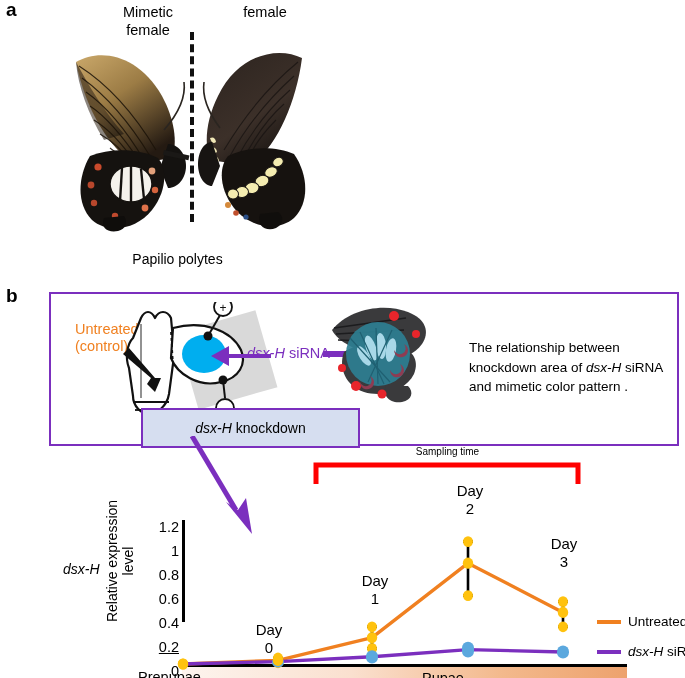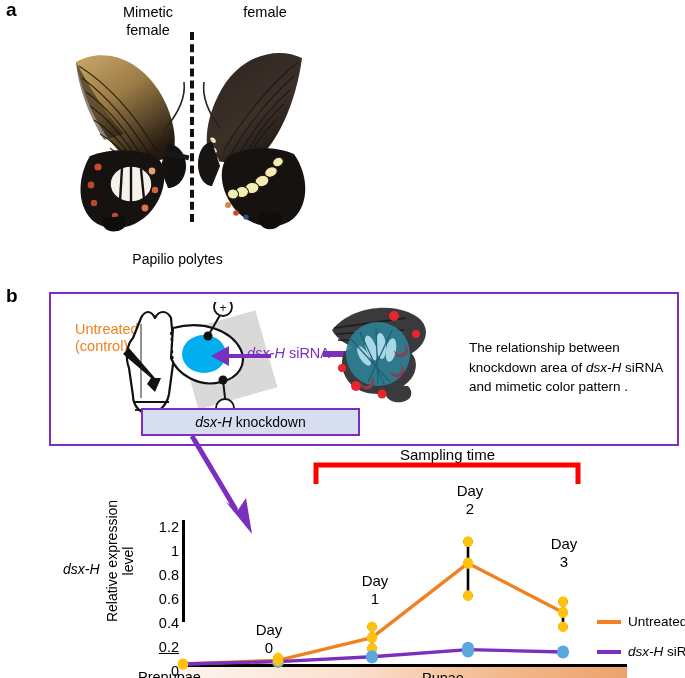--- a/index.html
+++ b/index.html
@@ -31,37 +31,37 @@
   #panel-b{position:absolute;left:0;top:282px;width:685px;height:396px;}
   #b-box{
     position:absolute;left:49px;top:10px;width:630px;height:154px;
     border:2.5px solid #7B2FBE;box-sizing:border-box;background:#fff;
   }
   #untreated-label{
     position:absolute;left:24px;top:27px;width:90px;
     font-size:14.5px;color:#F08020;line-height:1.2;
   }
   #knockdown-box{
-    position:absolute;left:141px;top:126px;width:219px;height:28px;
+    position:absolute;left:141px;top:126px;width:219px;height:40px;
     background:#D6DEF0;border:2.5px solid #7B2FBE;box-sizing:border-box;
     display:flex;align-items:center;justify-content:center;
     font-size:14px;
   }
   #knockdown-box i{font-style:italic;}
   #sirna-label{
     position:absolute;left:196px;top:51px;font-size:14.5px;color:#7B2FBE;
     white-space:nowrap;
   }
   #relationship-text{
     position:absolute;left:418px;top:44px;width:230px;
     font-size:13.5px;line-height:1.45;
   }
   #sampling-time-label{
     position:absolute;left:360px;top:164px;width:175px;text-align:center;
-    font-size:15px;
+    font-size:10px;
   }
   
   #chart{position:absolute;left:0;top:182px;width:685px;height:214px;}
   #y-axis-title{
     position:absolute;left:-2px;top:16px;width:150px;
     transform:rotate(-90deg);transform-origin:left top;
     font-size:14px;text-align:center;
   }
   #gene-label{
     position:absolute;left:63px;top:97px;font-size:14px;font-style:italic;

